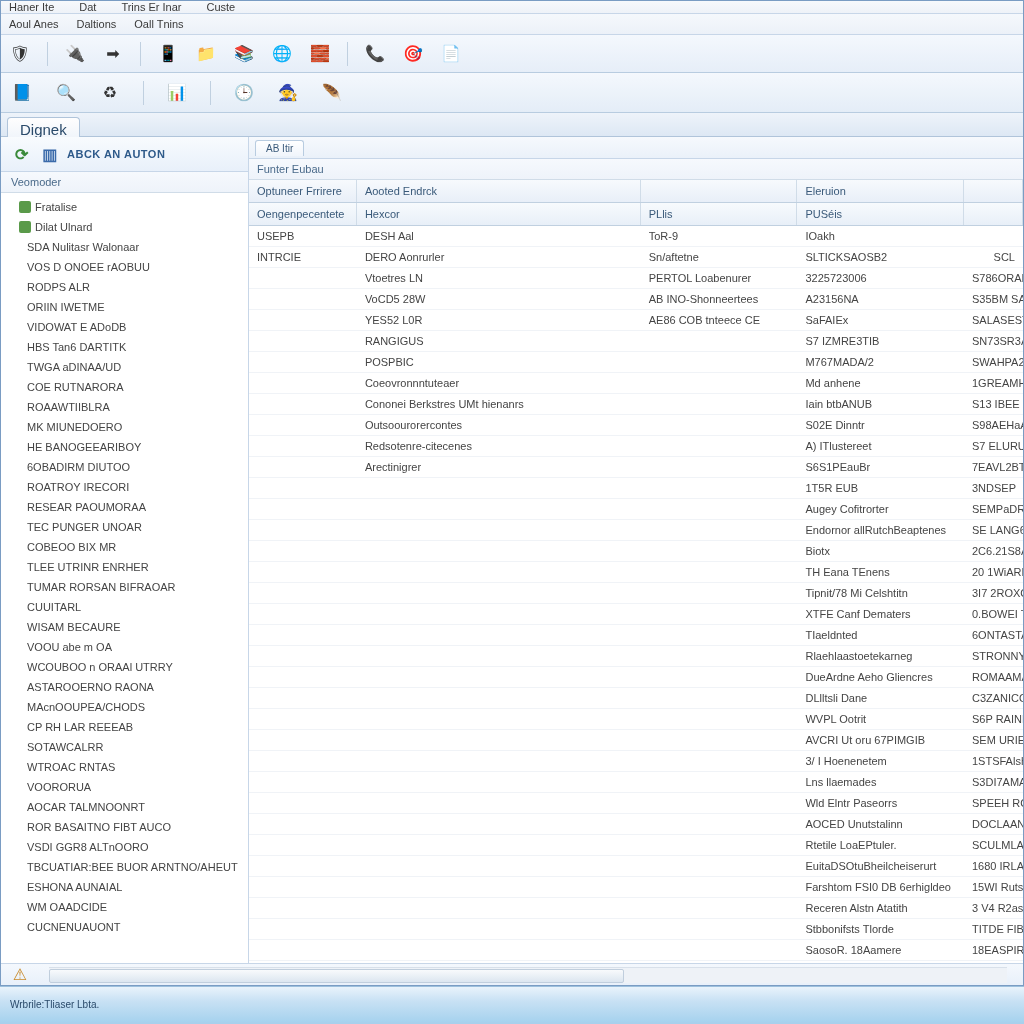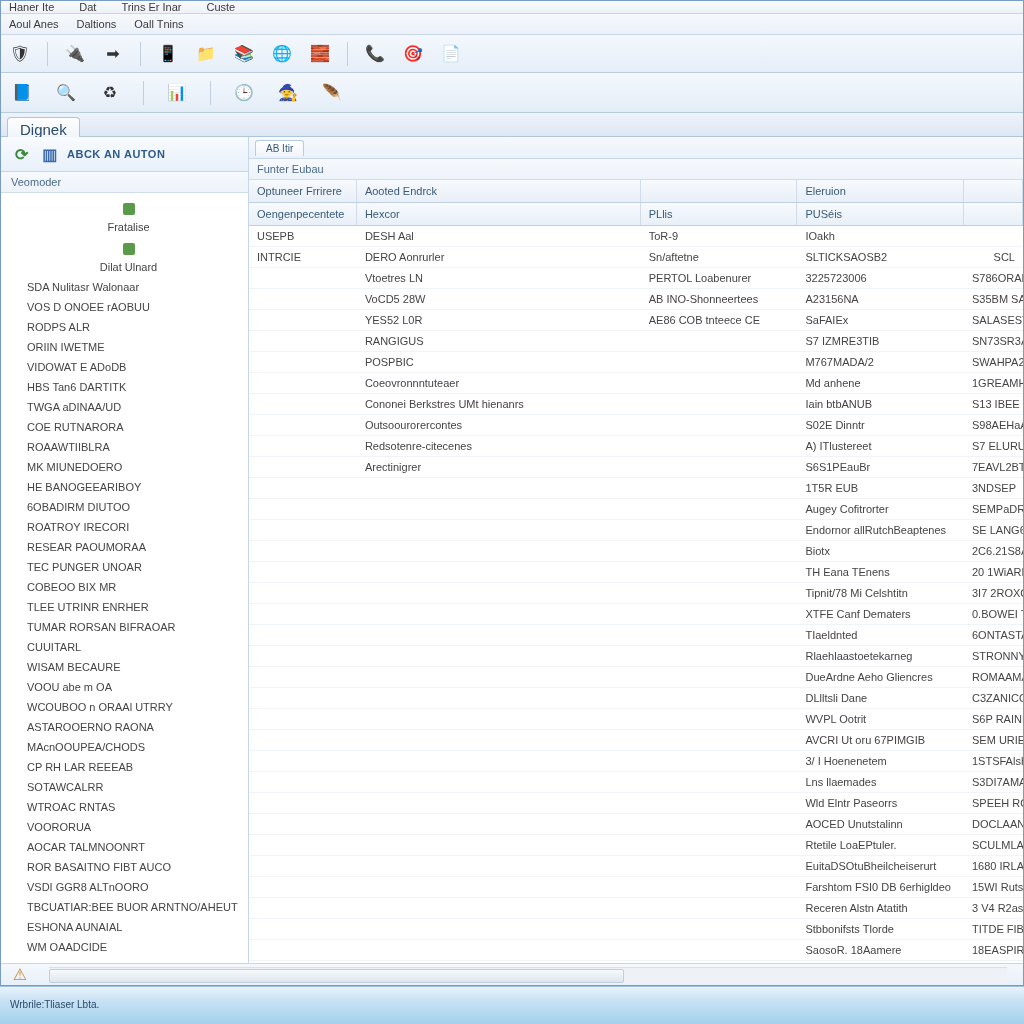--- a/index.html
+++ b/index.html
@@ -114,21 +114,20 @@
   padding: 4px 4px 4px 10px;
 }
 .tree-item {
   padding: 2px 2px 2px 16px;
   color: #444;
   white-space: nowrap;
   cursor: default;
   font-size: 11px;
   line-height: 16px;
   position: relative;
-  flex-direction: column;
 }
 .tree-item.top { padding-left: 4px; display: flex; align-items: center; gap: 4px; }
 .tree-item.top::before { content: ""; }
 .mini-icon { width: 12px; height: 12px; display: inline-block; background: #5a9a4a; border-radius: 2px; }
 .main {
   flex: 1;
   display: flex;
   flex-direction: column;
   overflow: hidden;
 }

